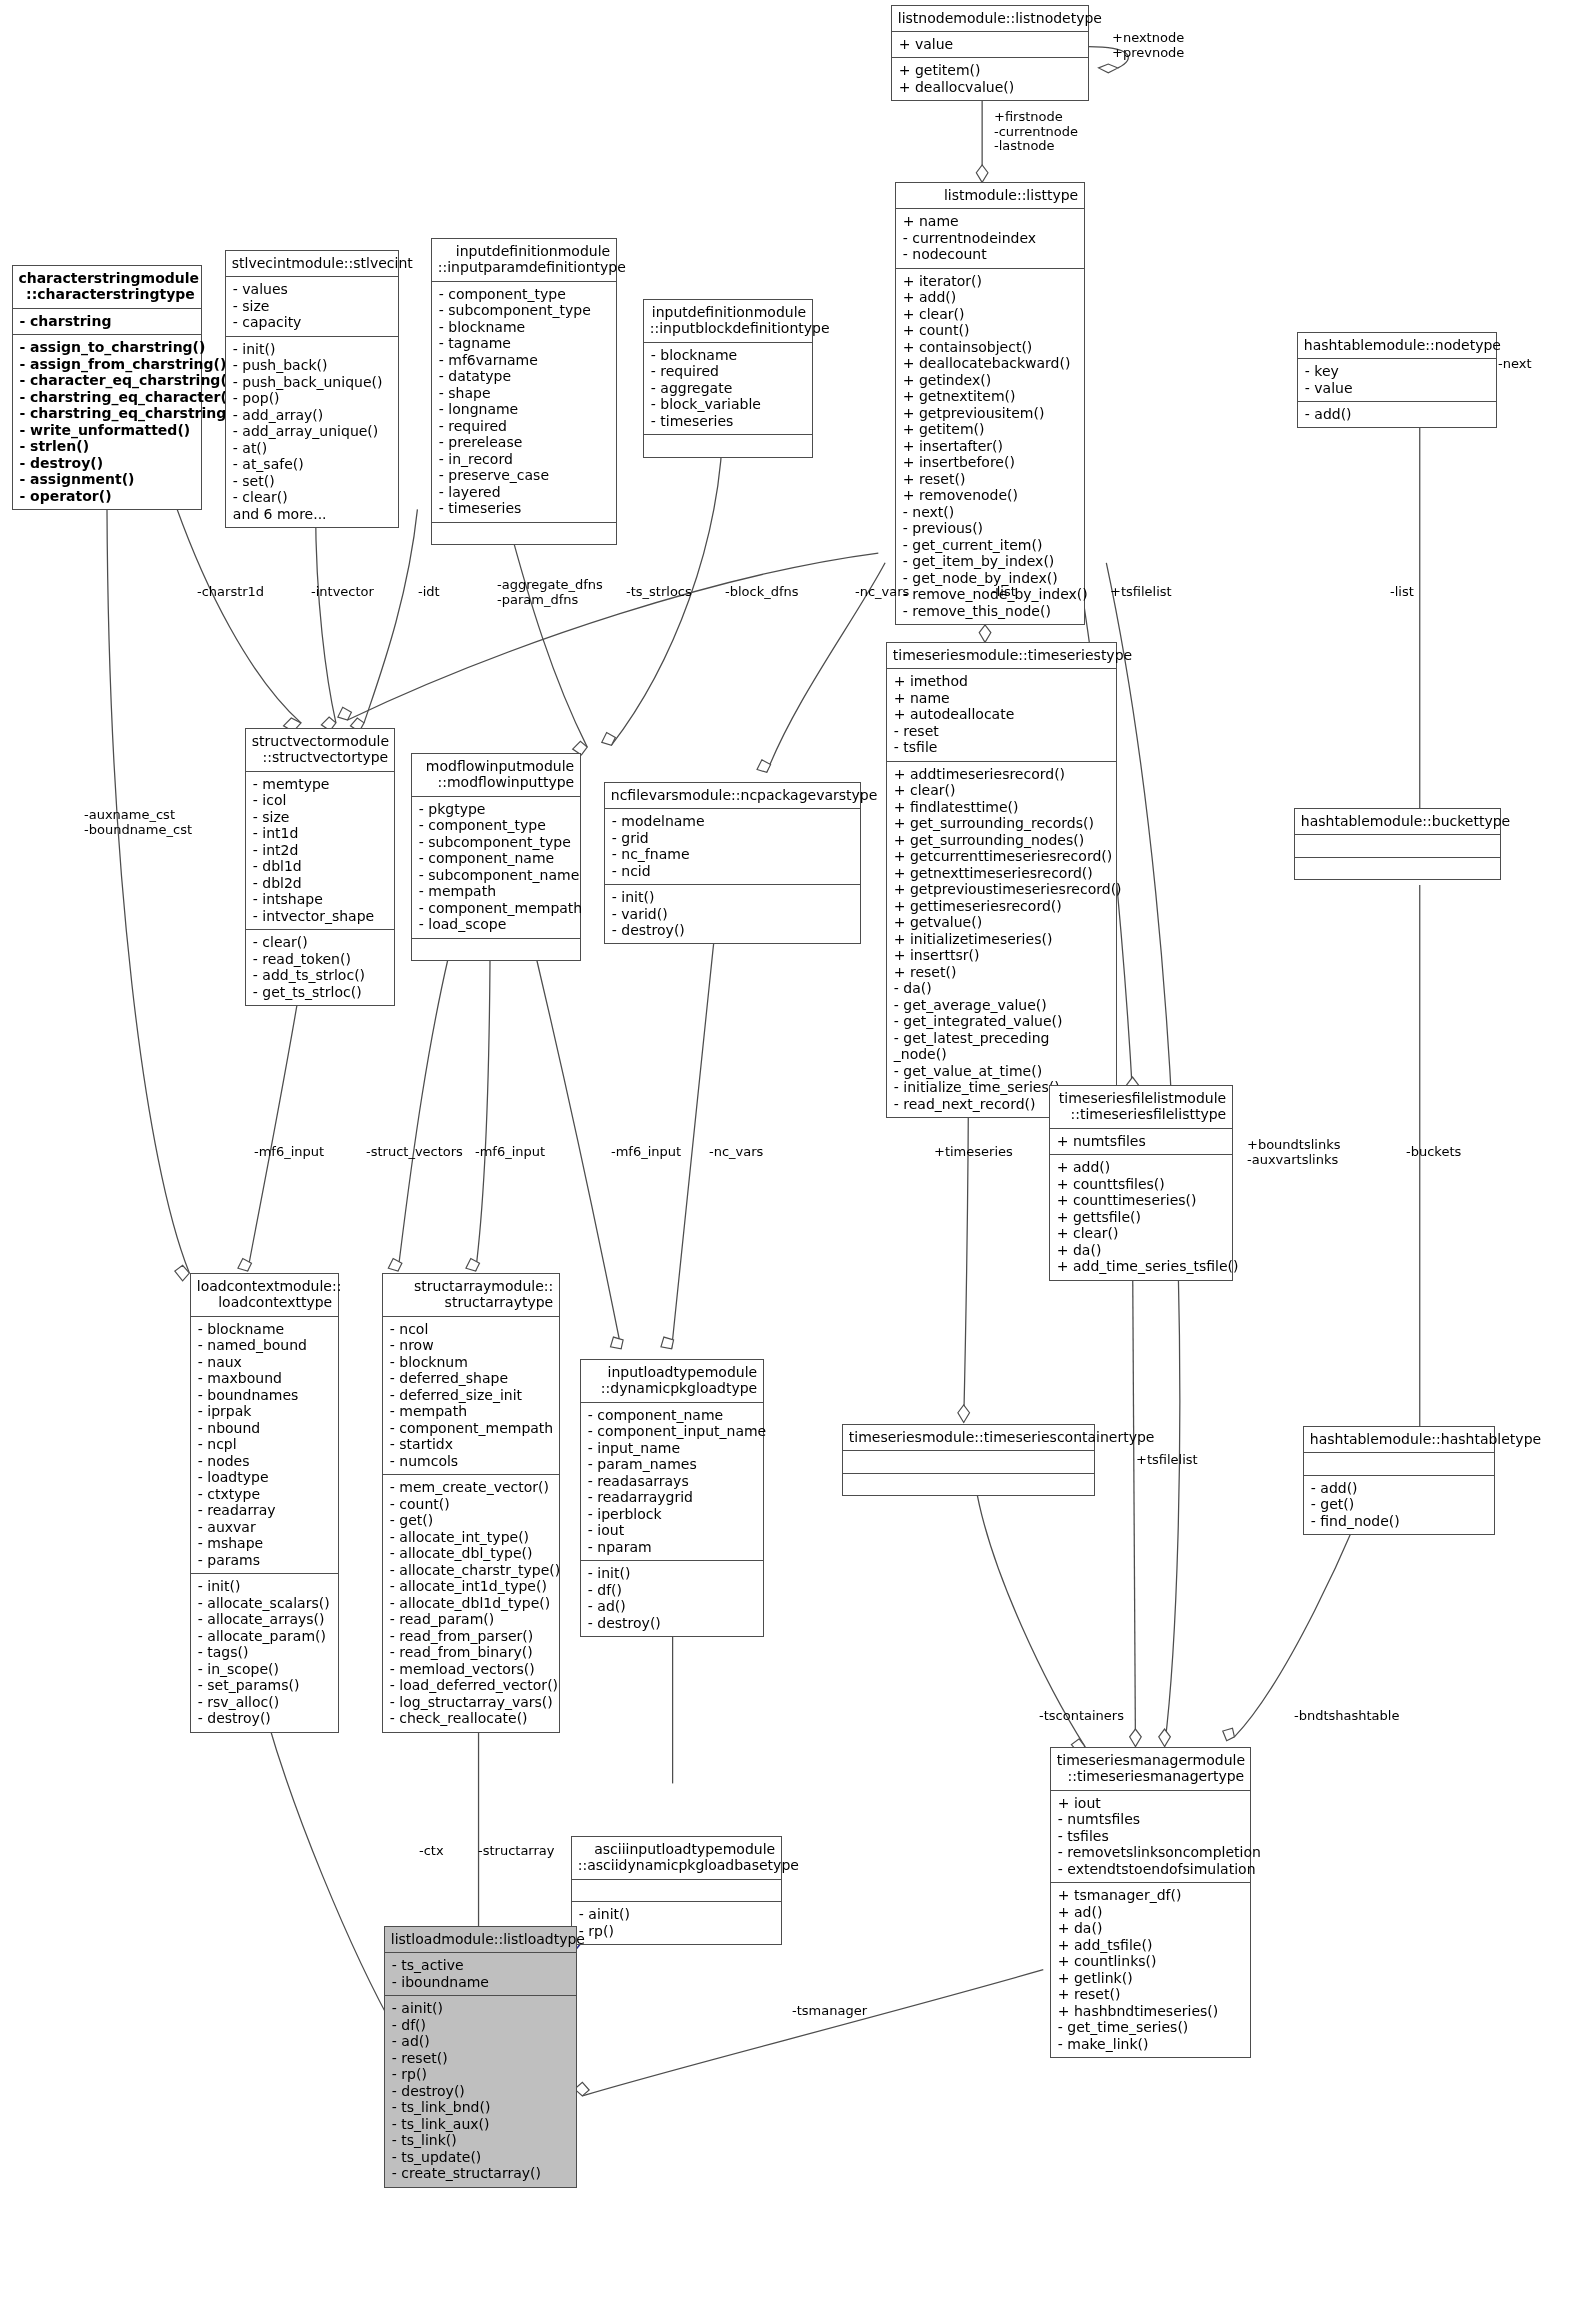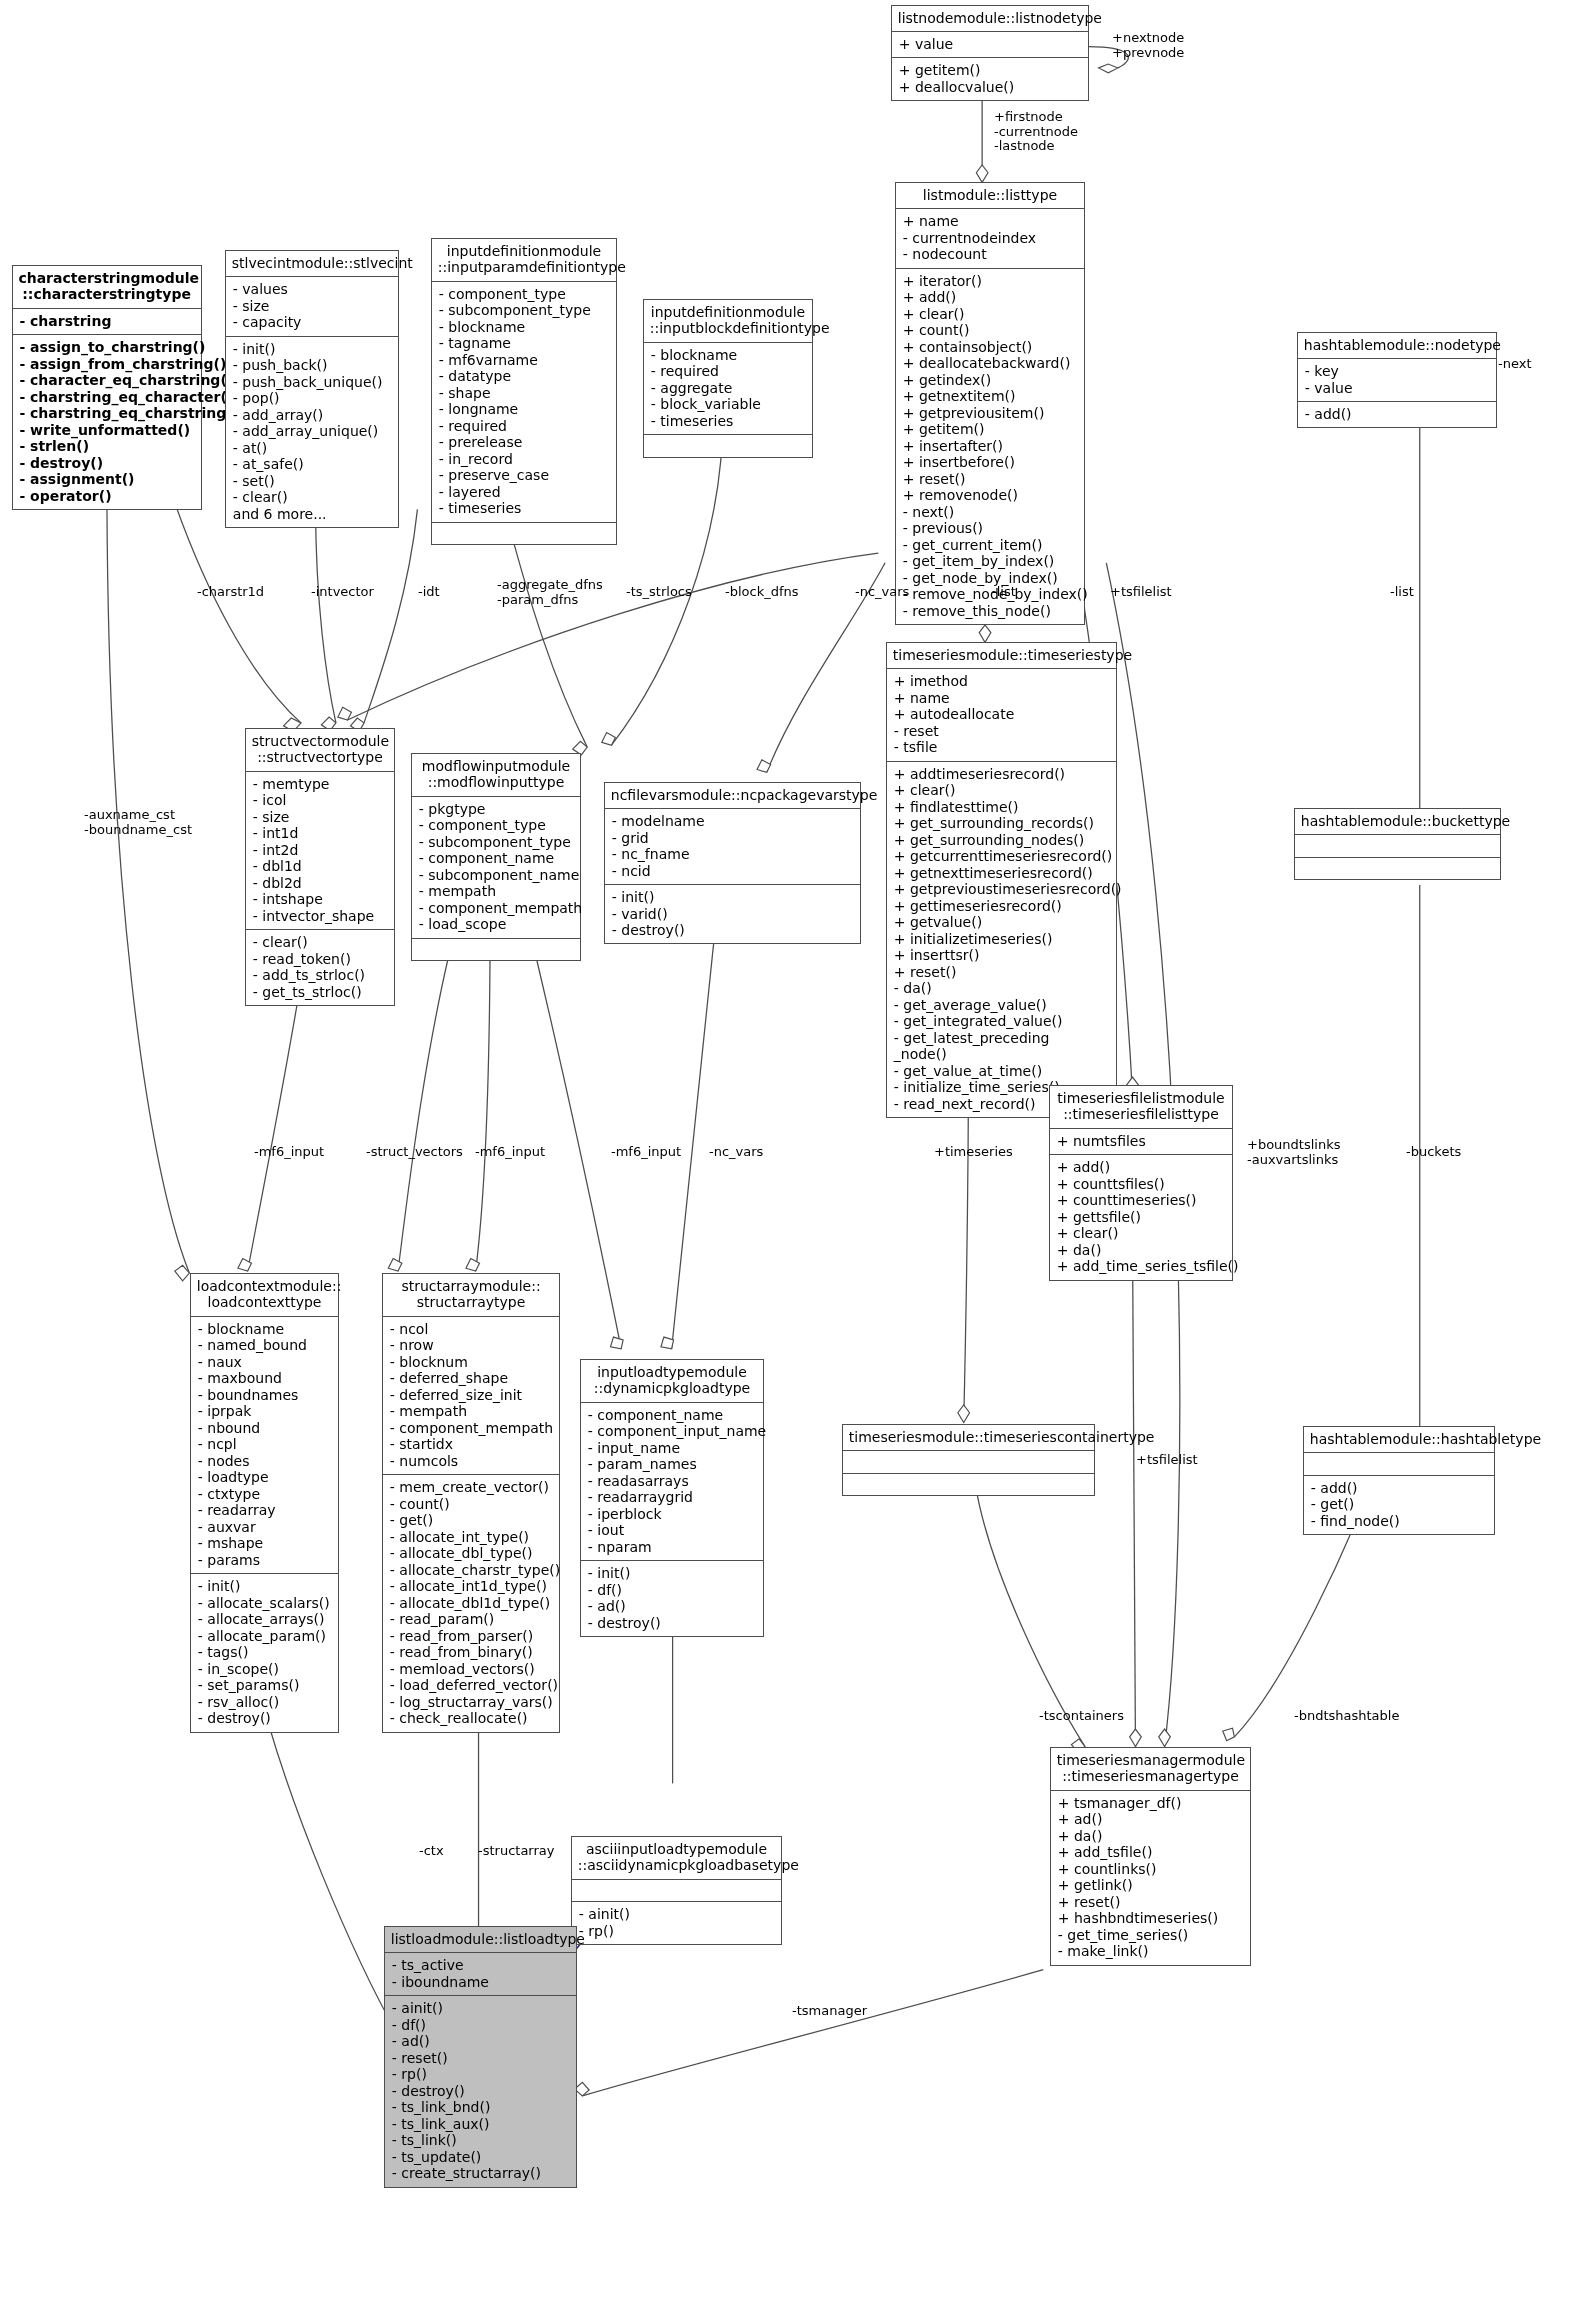--- a/index.html
+++ b/index.html
@@ -35,21 +35,21 @@
     font-size: 14px;
     line-height: 1.18;
     color: #000000;
     z-index: 5;
   }
   .uml.highlight {
     background: #bfbfbf;
   }
   .uml .title {
     padding: 3.9px 5.8px 4.9px 5.8px;
-    text-align: center;
+    text-align: right;
     border-bottom: 1.6px solid #4d4d4d;
     white-space: pre-line;
   }
   .uml .attrs, .uml .ops {
     padding: 3.9px 5.8px 4.9px 6.8px;
   }
   .uml .attrs {
     border-bottom: 1.6px solid #4d4d4d;
     min-height: 9.7px;
   }
@@ -522,20 +522,27 @@
     <div class="attrs" style="height: 12.6px;"></div>
     <div class="ops">
         <div class="row">- ainit()</div>
         <div class="row">- rp()</div>
       </div>
   </div>
 
   <div class="uml" style="left:1050px; top:1747px; width:201px;">
     <div class="title">timeseriesmanagermodule
 ::timeseriesmanagertype</div>
+    <div class="attrs">
+        <div class="row">+ iout</div>
+        <div class="row">- numtsfiles</div>
+        <div class="row">- tsfiles</div>
+        <div class="row">- removetslinksoncompletion</div>
+        <div class="row">- extendtstoendofsimulation</div>
+      </div>
     <div class="ops">
         <div class="row">+ tsmanager_df()</div>
         <div class="row">+ ad()</div>
         <div class="row">+ da()</div>
         <div class="row">+ add_tsfile()</div>
         <div class="row">+ countlinks()</div>
         <div class="row">+ getlink()</div>
         <div class="row">+ reset()</div>
         <div class="row">+ hashbndtimeseries()</div>
         <div class="row">- get_time_series()</div>

